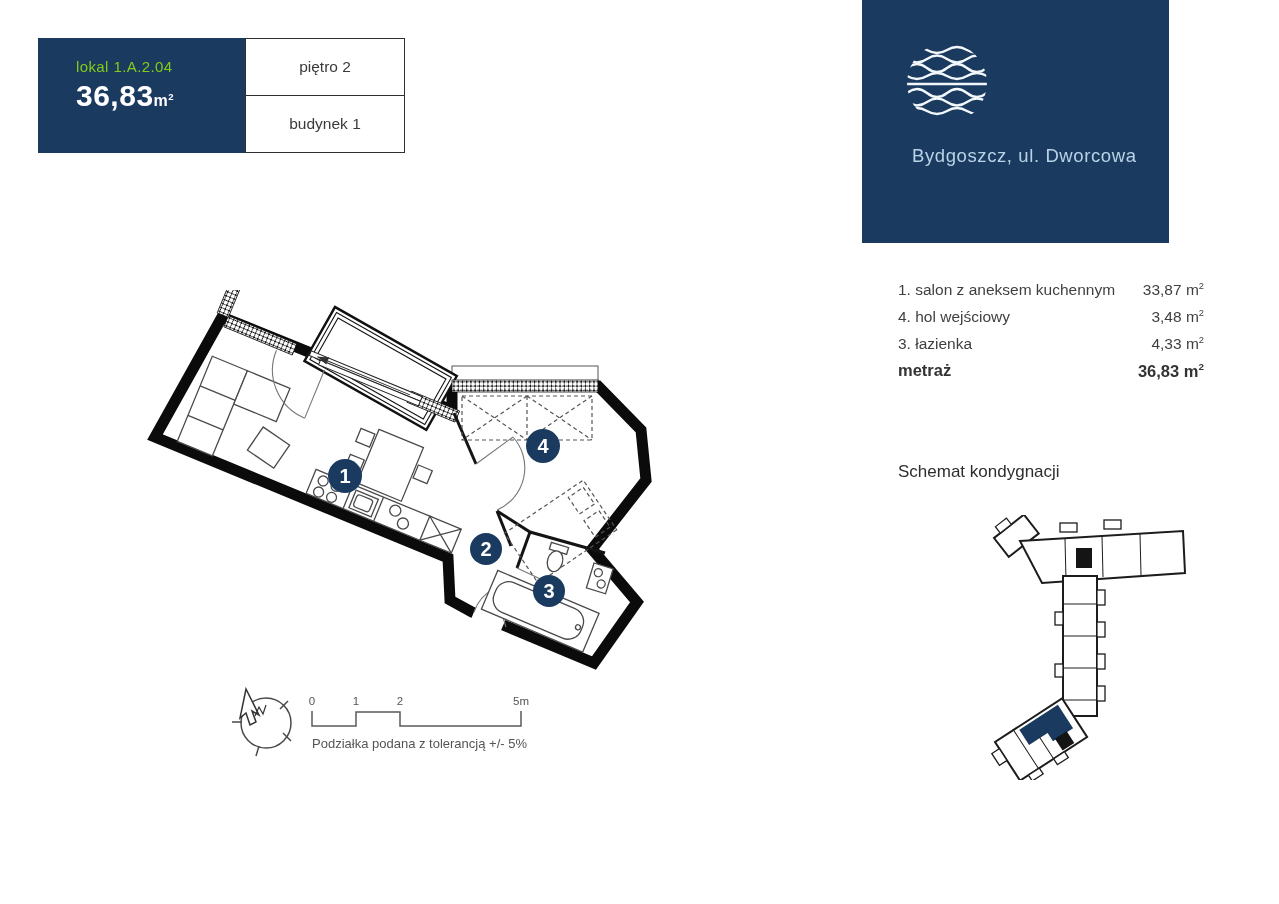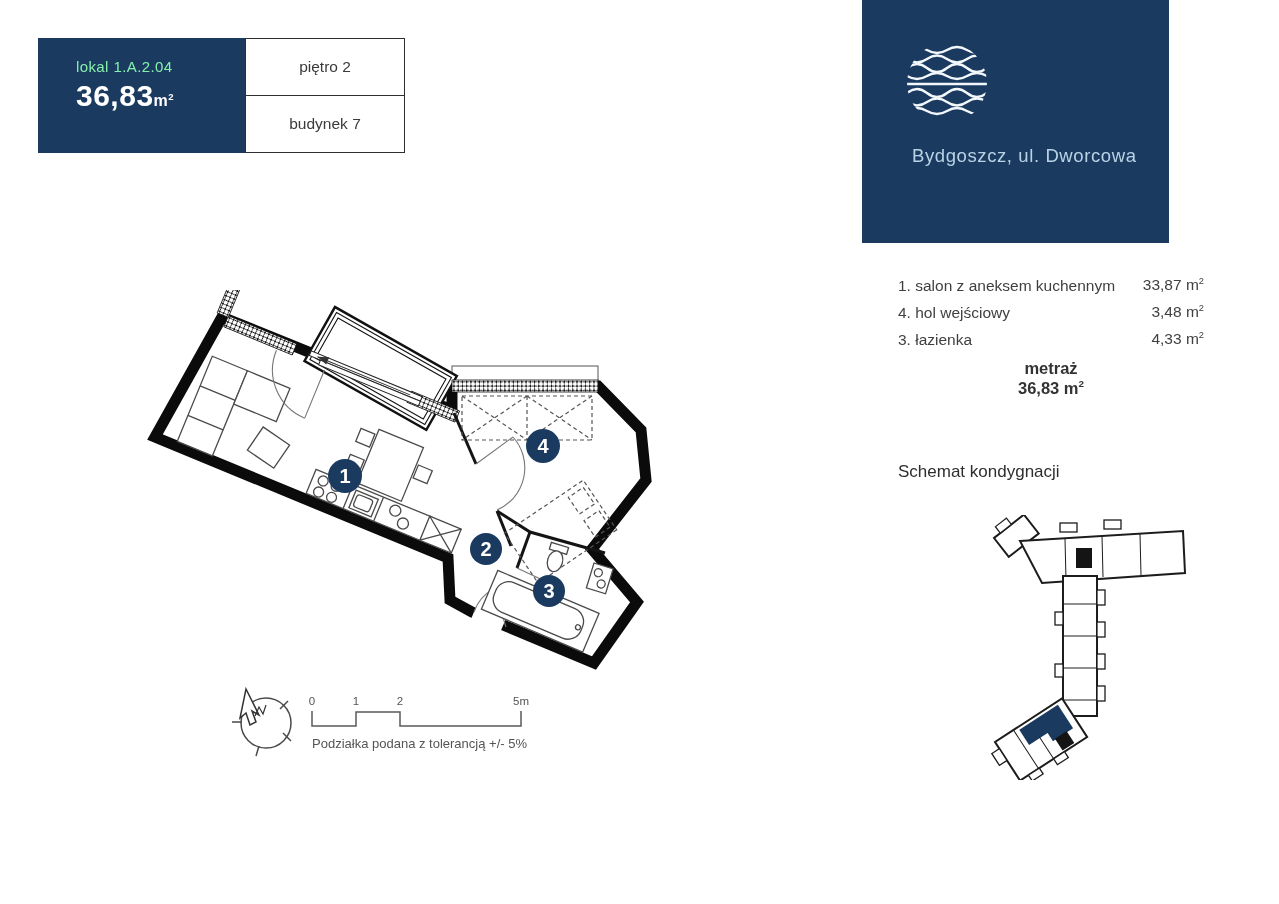--- a/index.html
+++ b/index.html
@@ -1,54 +1,54 @@
 <!DOCTYPE html>
 <html><head>
 <meta charset="utf-8">
 <style>
   html,body{margin:0;padding:0;background:#fff;}
   .page{position:relative;width:1279px;height:904px;background:#ffffff;
         font-family:"Liberation Sans",sans-serif;overflow:hidden;}
   
   .hdr{position:absolute;left:38px;top:38px;width:367px;height:115px;display:flex;}
   .hdr-navy{width:207px;background:#1a3a60;color:#d4e2f0;box-sizing:border-box;padding:20px 0 0 38px;}
-  .hdr-unit{font-size:15px;letter-spacing:.4px;color:#86efac;}
+  .hdr-unit{font-size:15px;letter-spacing:.4px;color:#84cc16;}
   .hdr-area{margin-top:4px;font-size:30px;font-weight:bold;color:#ffffff;letter-spacing:.5px;}
   .hdr-area .u{font-size:16px;font-weight:bold;}
   sup{font-size:.6em;}
   .hdr-table{flex:1;border:1px solid #2f2f2f;display:flex;flex-direction:column;box-sizing:border-box;background:#fff;}
   .hdr-cell{flex:1;display:flex;align-items:center;justify-content:center;font-size:15.5px;color:#3a3a3a;}
   .hdr-cell:first-child{border-bottom:1px solid #2f2f2f;}
   
   .brand{position:absolute;left:862px;top:0;width:307px;height:243px;background:#1a3a60;}
   .brand-loc{position:absolute;left:50px;top:145px;font-size:18.5px;letter-spacing:.6px;color:#b9d3e6;}
   .brand-logo{position:absolute;left:42px;top:40px;}
   
   .legend{position:absolute;left:898px;top:272px;width:306px;color:#3f3f3f;font-size:15.5px;}
-  .lrow{display:flex;justify-content:space-between;align-items:center;height:27px;}
+  .lrow{display:flex;justify-content:space-between;align-items:flex-end;height:27px;}
   .lrow .a{white-space:nowrap;}
-  .lrow.total{font-weight:bold;font-size:16.5px;margin-top:6px;color:#333;flex-direction:column;}
+  .lrow.total{font-weight:bold;font-size:16.5px;margin-top:0;color:#333;}
   .schem-title{position:absolute;left:898px;top:462px;font-size:17px;font-weight:normal;color:#2e2e2e;}
   .abs{position:absolute;}
 </style>
 </head>
 <body>
 
 <div class="page">
 
   <div class="hdr">
     <div class="hdr-navy">
       <div class="hdr-unit">lokal 1.A.2.04</div>
       <div class="hdr-area">
         <span>36,83</span><span class="u"><span>m</span><sup>2</sup></span>
       </div>
     </div>
     <div class="hdr-table">
       <div class="hdr-cell">piętro 2</div>
-      <div class="hdr-cell">budynek 7</div>
+      <div class="hdr-cell">budynek 1</div>
     </div>
   </div>
 
   <div class="brand">
     <svg class="brand-logo" width="86" height="86" viewBox="0 0 86 86">
       <defs>
           <clipPath id="logoclip">
             <circle cx="43" cy="43" r="40"></circle>
           </clipPath>
         </defs>

